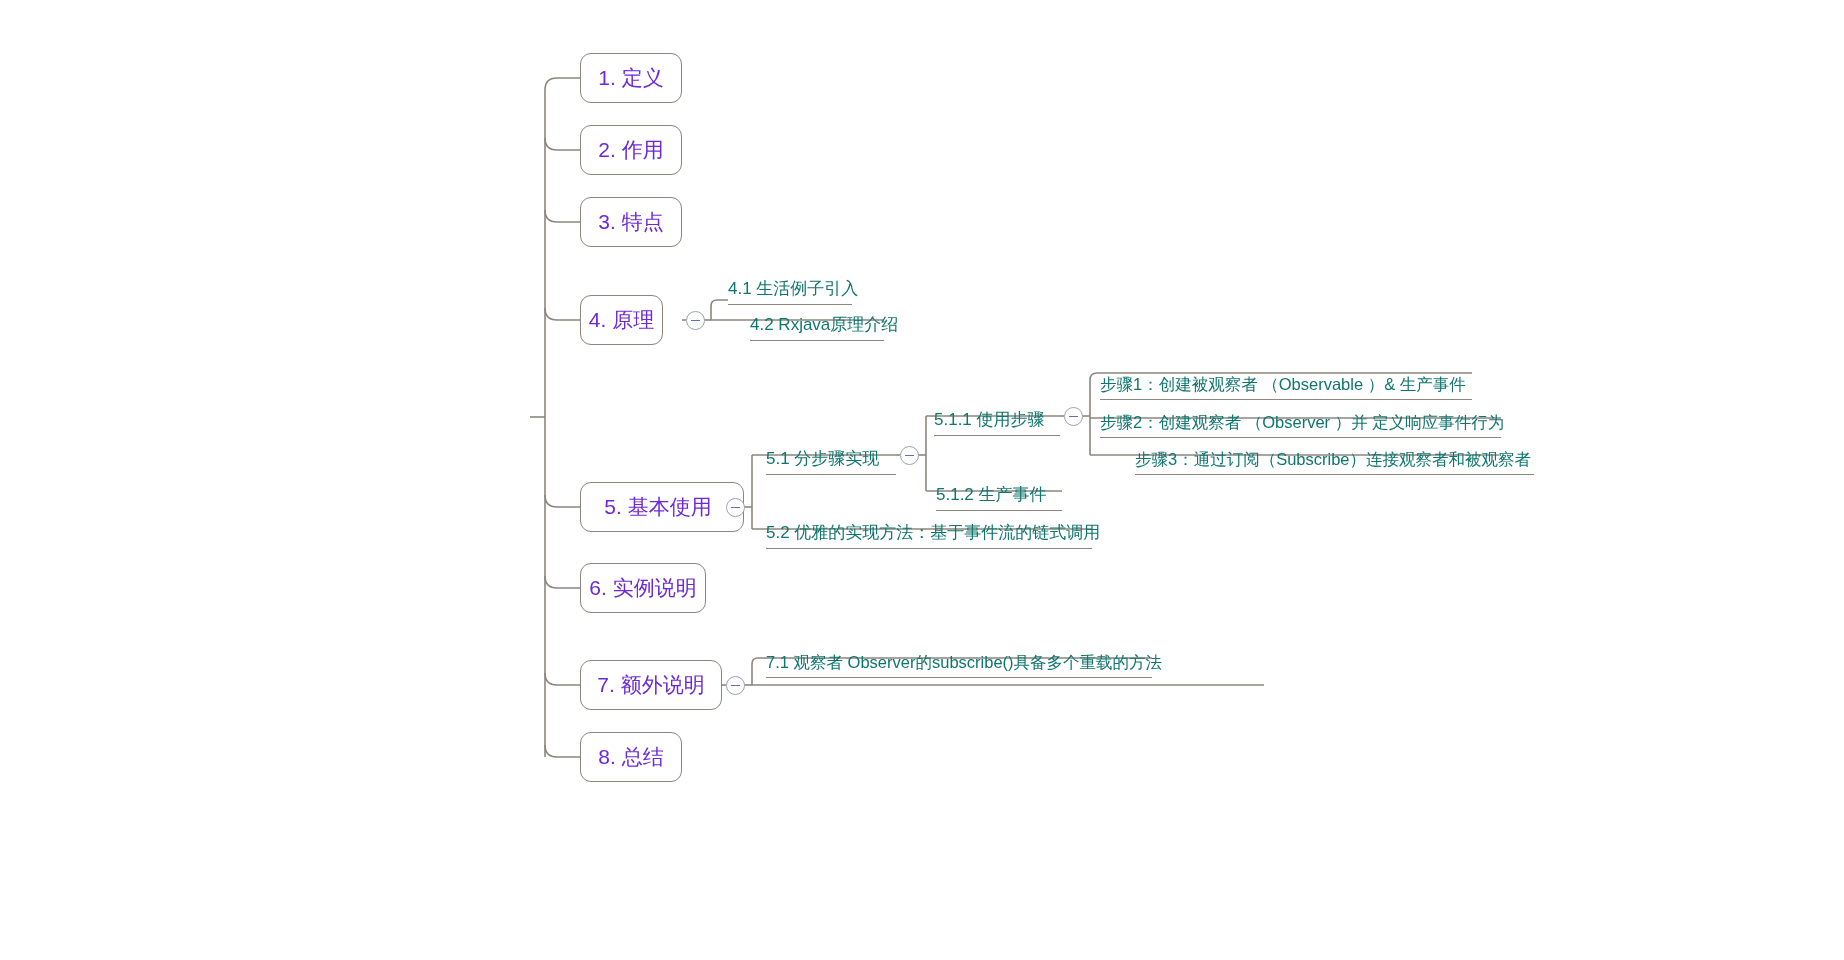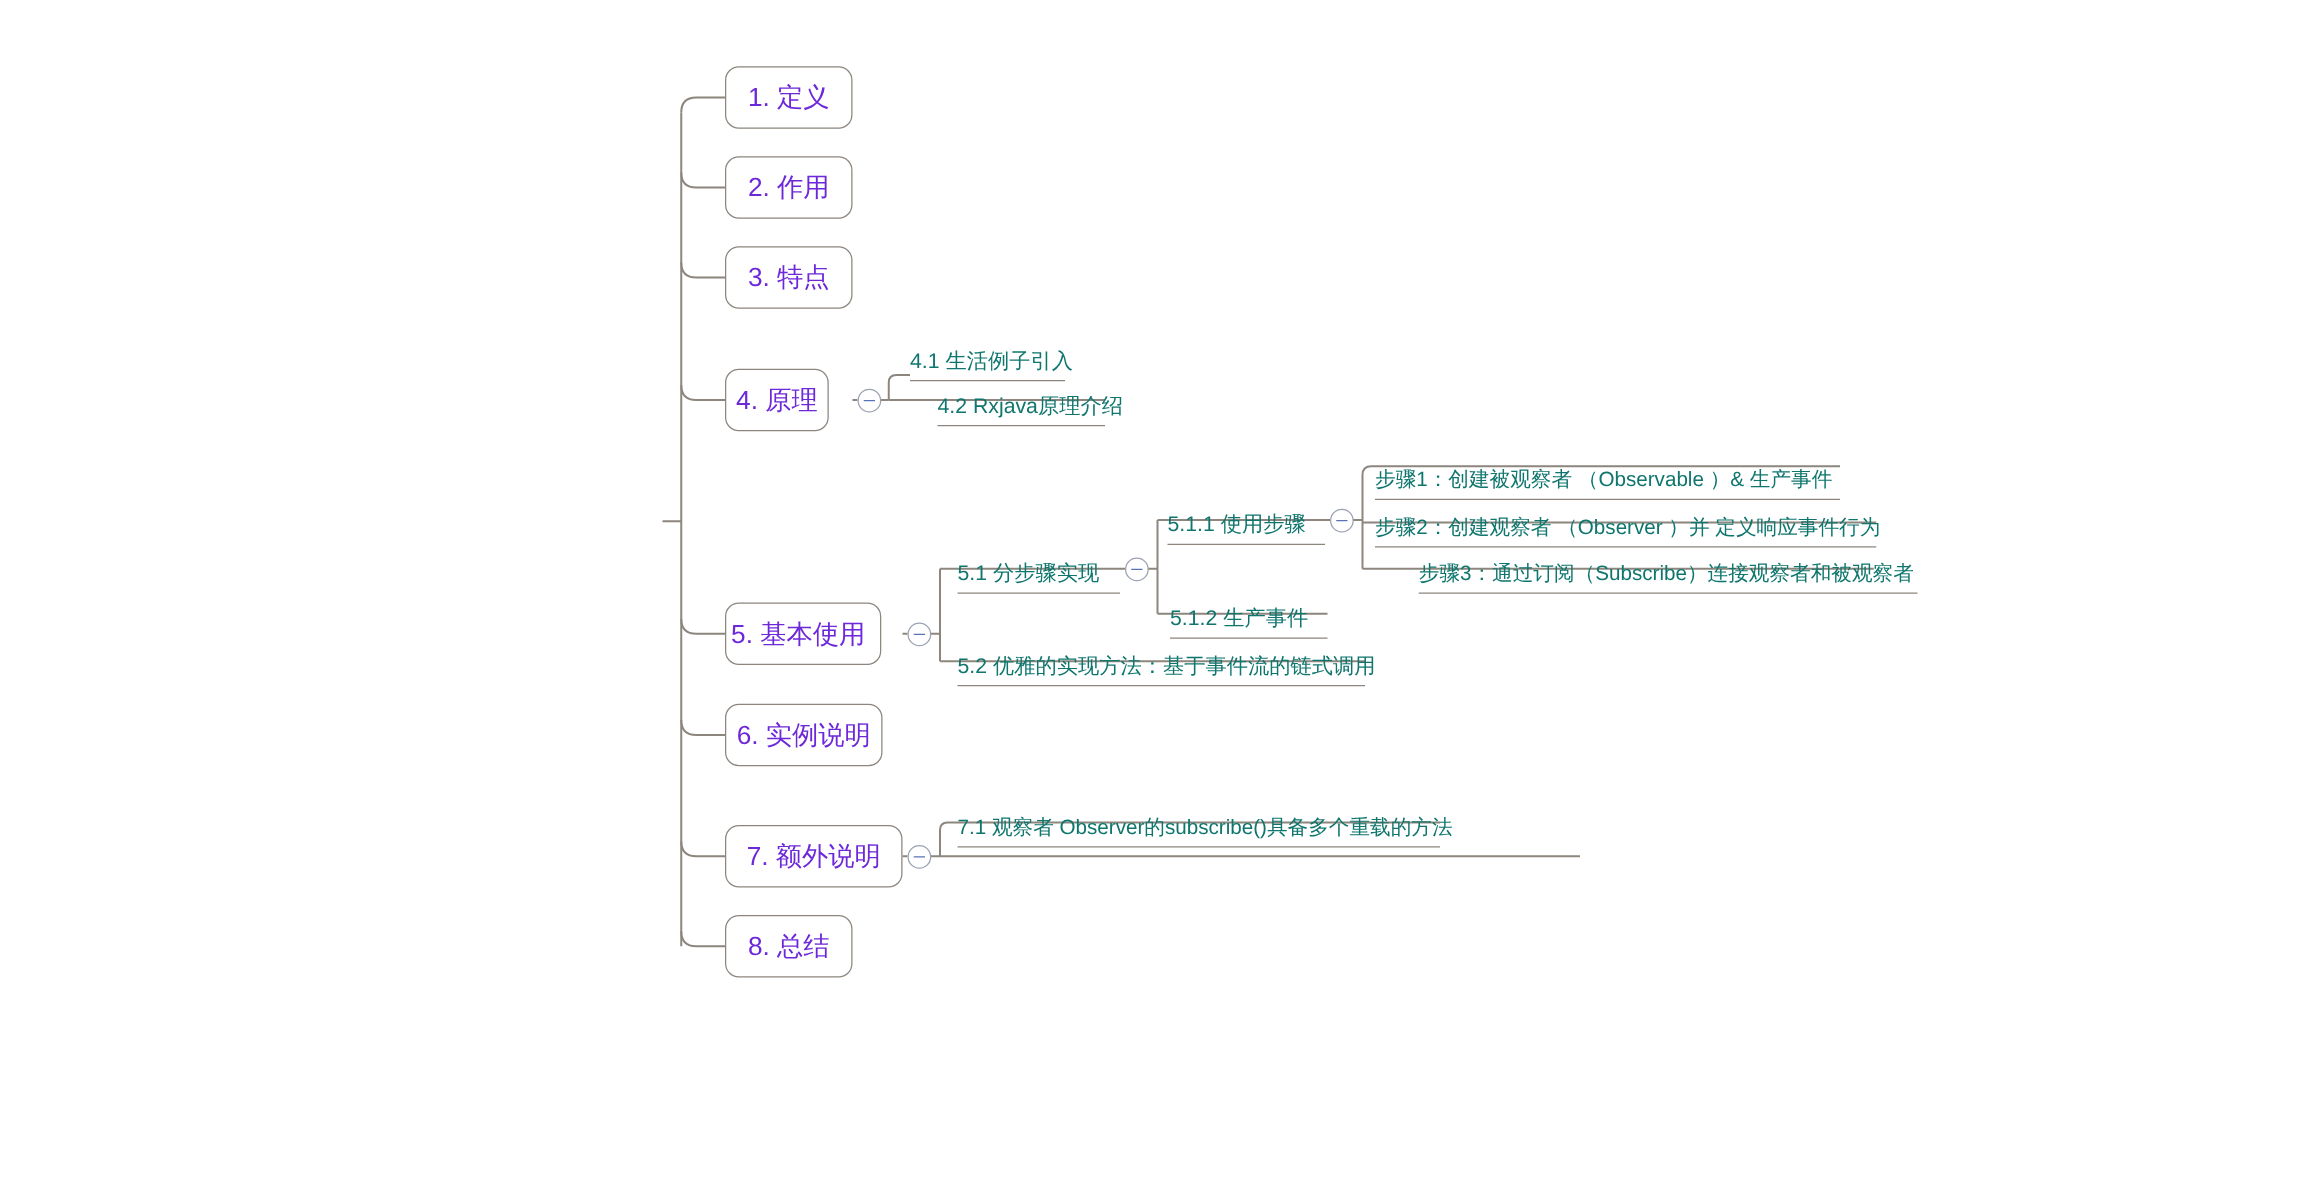--- a/index.html
+++ b/index.html
@@ -147,21 +147,21 @@
   </div>
 
   <div class="l1-node" style="left:580px; top:197px; width:102px;">
     <span class="l1-label">3. 特点</span>
   </div>
 
   <div class="l1-node" style="left:580px; top:295px; width:83px;">
     <span class="l1-label">4. 原理</span>
   </div>
 
-  <div class="l1-node" style="left:580px; top:482px; width:125px;padding-left:10px;">
+  <div class="l1-node" style="left:580px; top:482px; width:164px;padding-left:10px;">
     <span class="l1-label">5. 基本使用</span>
   </div>
 
   <div class="l1-node" style="left:580px; top:563px; width:126px;">
     <span class="l1-label">6. 实例说明</span>
   </div>
 
   <div class="l1-node" style="left:580px; top:660px; width:142px;">
     <span class="l1-label">7. 额外说明</span>
   </div>

